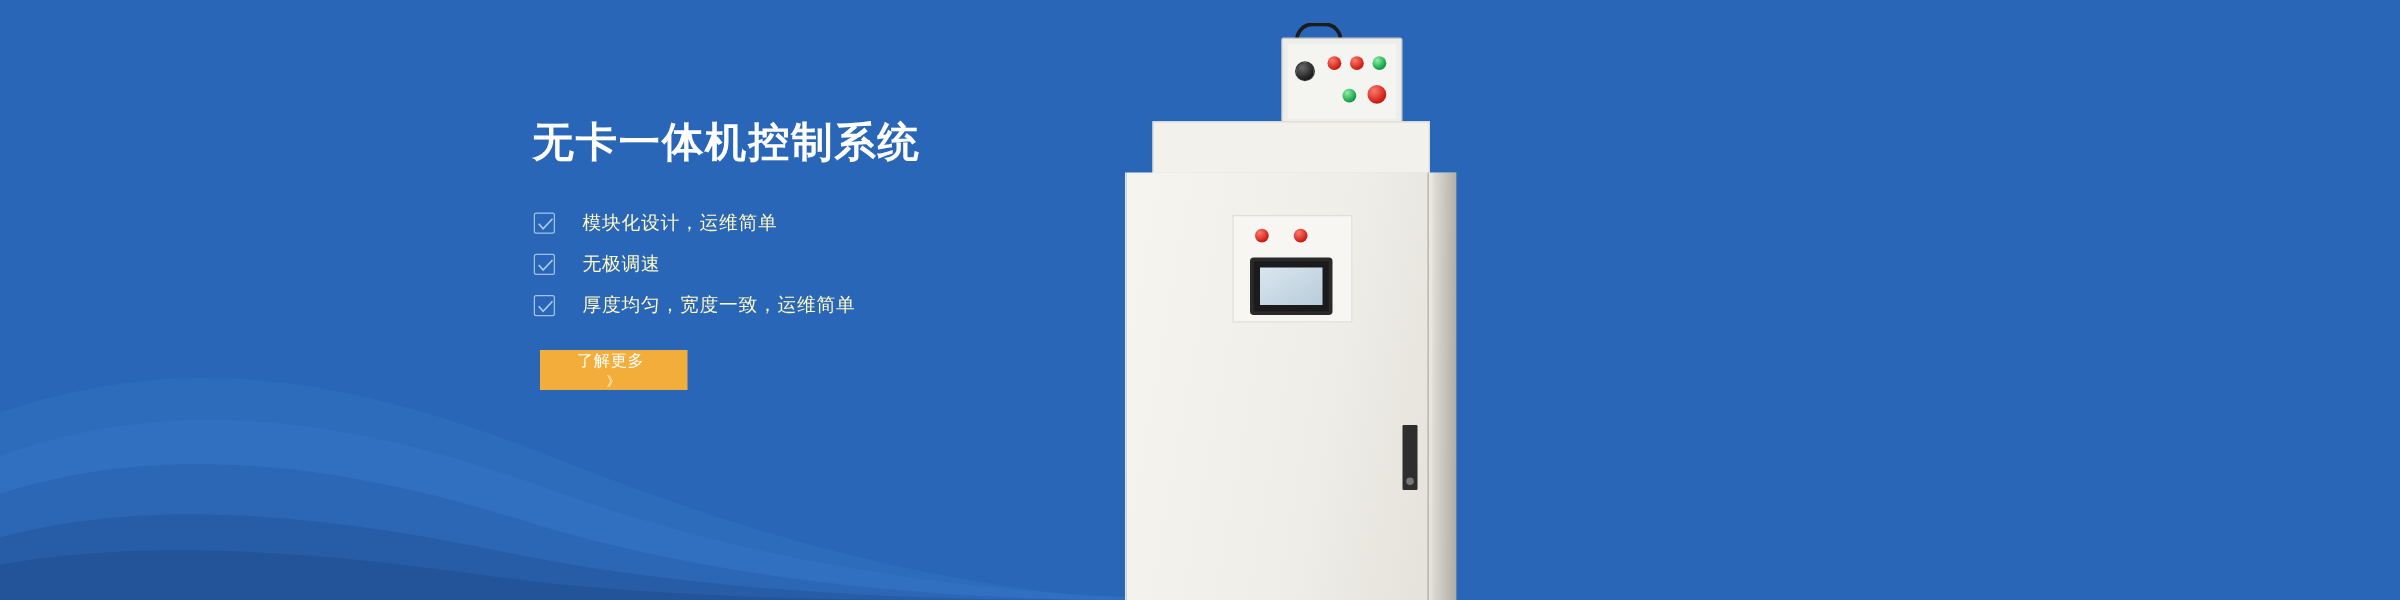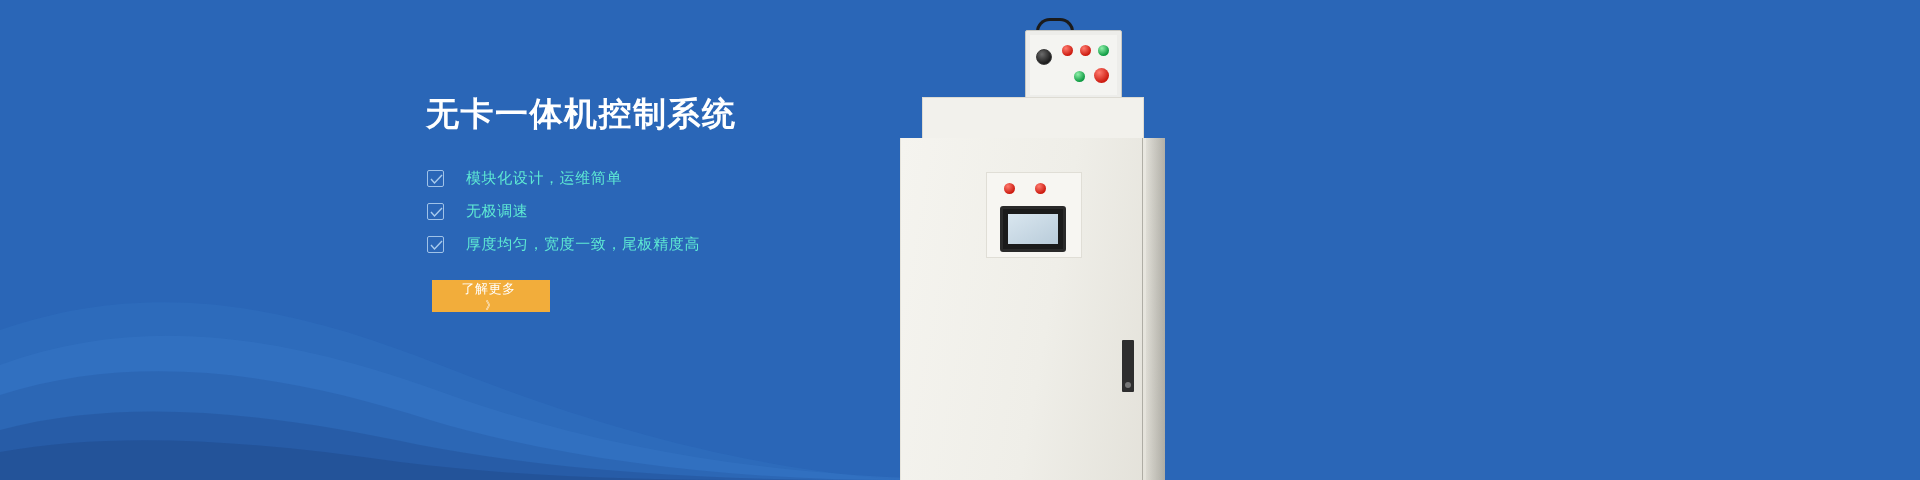--- a/index.html
+++ b/index.html
@@ -75,21 +75,21 @@
     margin-right: 22px;
   }
   .check-box svg {
     position: absolute;
     left: 2px;
     top: 3px;
     width: 13px;
     height: 11px;
   }
   .feature-text {
-    color: #5eead4;
+    color: #fef9c3;
     font-size: 15px;
     letter-spacing: 0.6px;
     white-space: nowrap;
   }
 
   .cta-button {
     position: absolute;
     top: 280px;
     left: 6px;
     width: 118px;
@@ -298,21 +298,21 @@
         </span>
         <span class="feature-text">无极调速</span>
       </li>
 
       <li class="feature-item">
         <span class="check-box">
           <svg viewBox="0 0 13 11" xmlns="http://www.w3.org/2000/svg">
             <polyline points="1,5 4.5,9 12,1" fill="none" stroke="#a8cbee" stroke-width="1.4"></polyline>
           </svg>
         </span>
-        <span class="feature-text">厚度均匀，宽度一致，尾板精度高</span>
+        <span class="feature-text">厚度均匀，宽度一致，运维简单</span>
       </li>
 
     </ul>
 
     <button class="cta-button">
       <span class="cta-label">了解更多</span>
       <span class="cta-chevrons">》</span>
     </button>
 
   </div>

